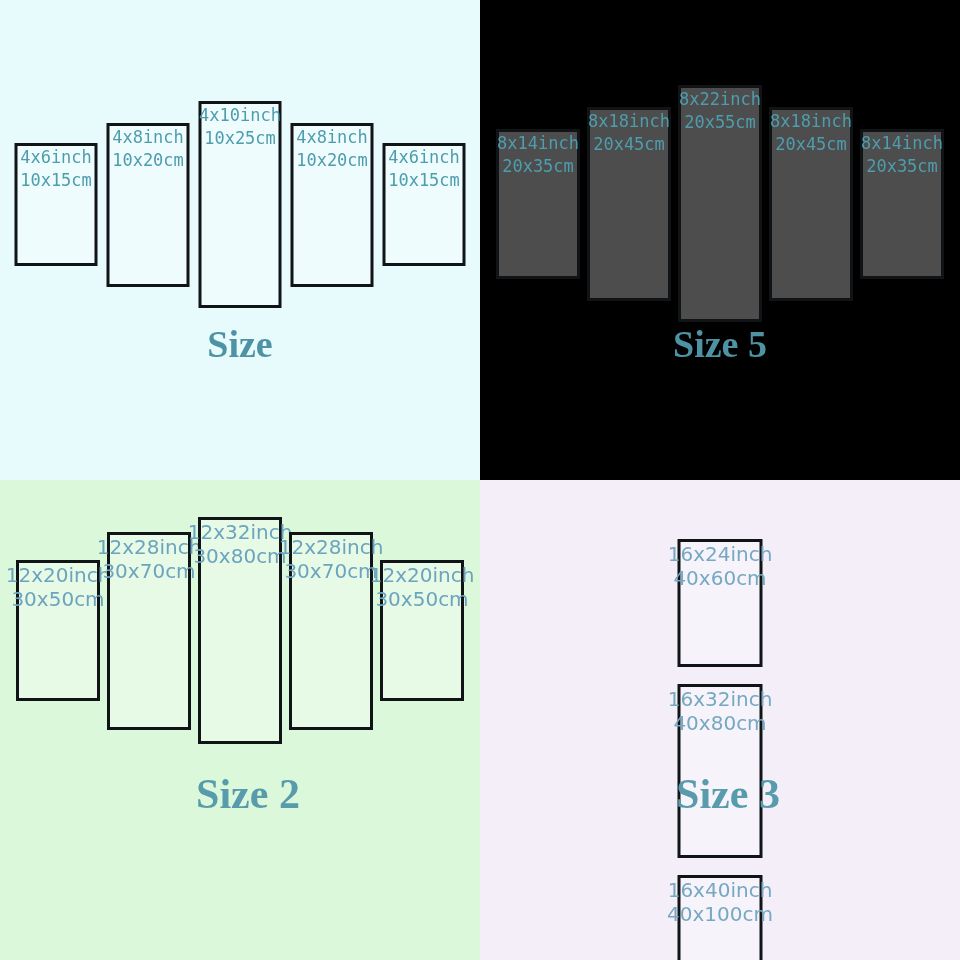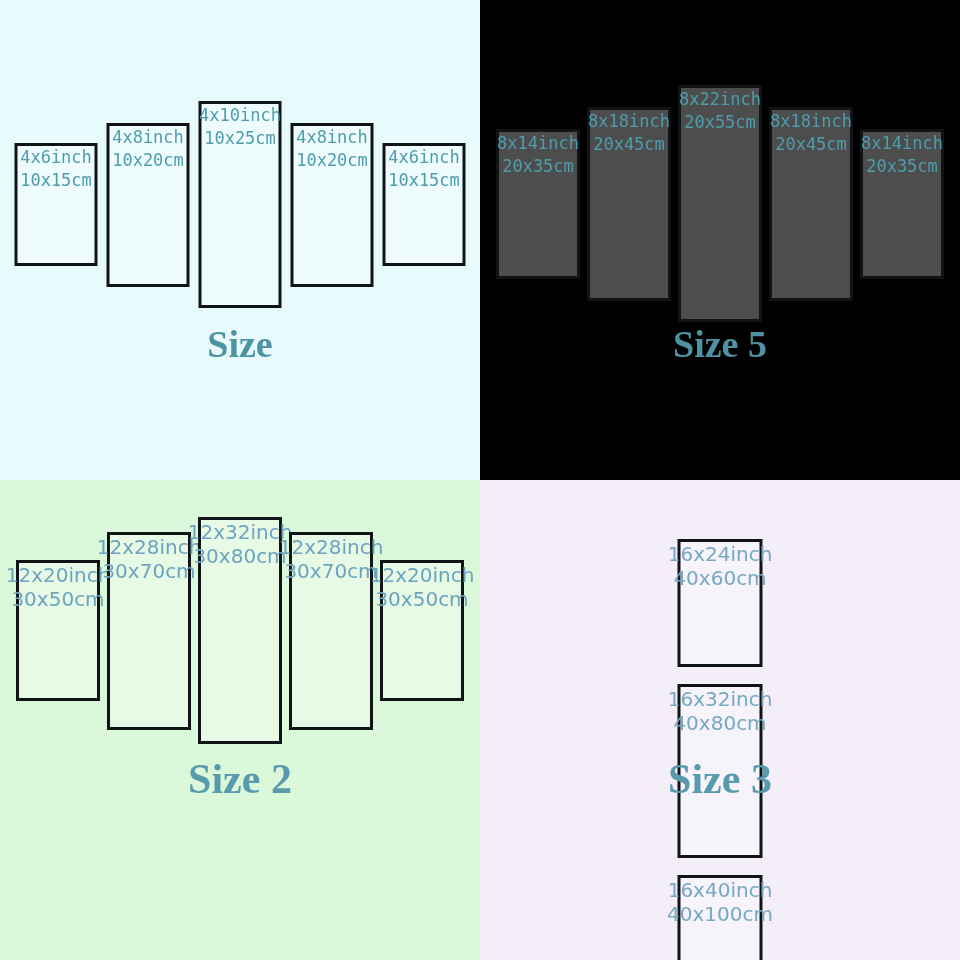--- a/index.html
+++ b/index.html
@@ -76,21 +76,21 @@
   .q3 .label{color:#76a8c2;}
 
   
   .title{
     position:absolute;left:0;width:100%;
     text-align:center;
     font-family:"Liberation Serif",serif;
     font-weight:bold;
   }
   .q0 .title,.q1 .title{top:322px;font-size:38px;line-height:44px;color:#4e93a4;}
-  .q2 .title,.q3 .title{top:275px;font-size:42px;line-height:48px;color:#579bac;}
+  .q2 .title,.q3 .title{top:290px;font-size:42px;line-height:48px;color:#579bac;padding-left:8px;}
 </style>
 </head>
 <body>
 
 <div class="grid">
 
   <div class="quad q0">
     <div class="panels">
       <div class="panel p1">
         <div class="label">

